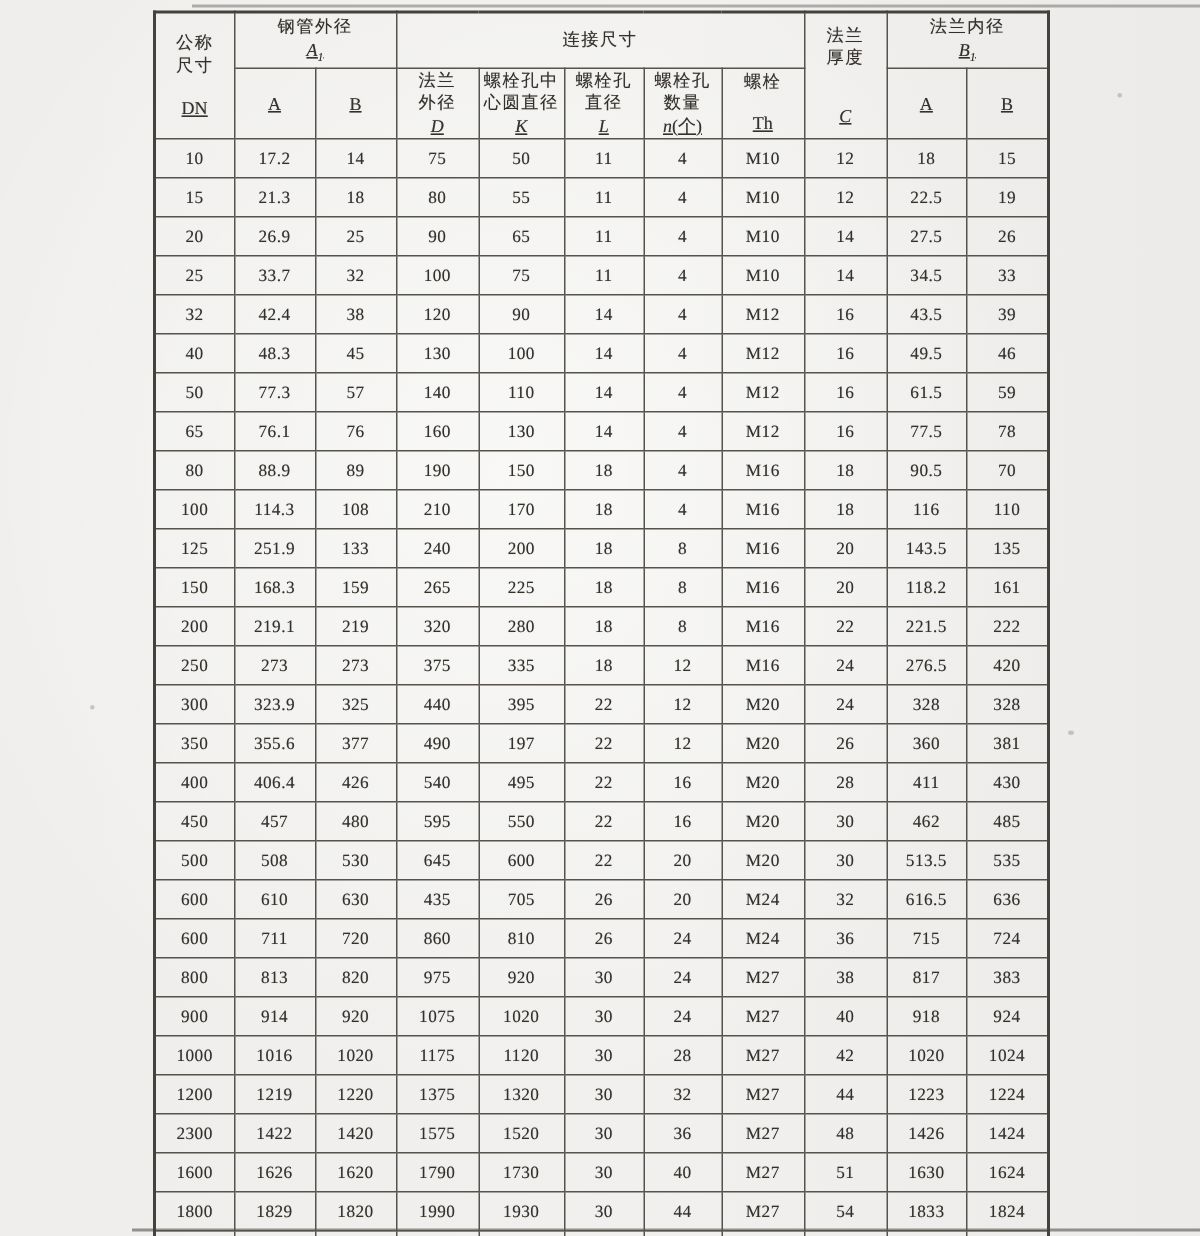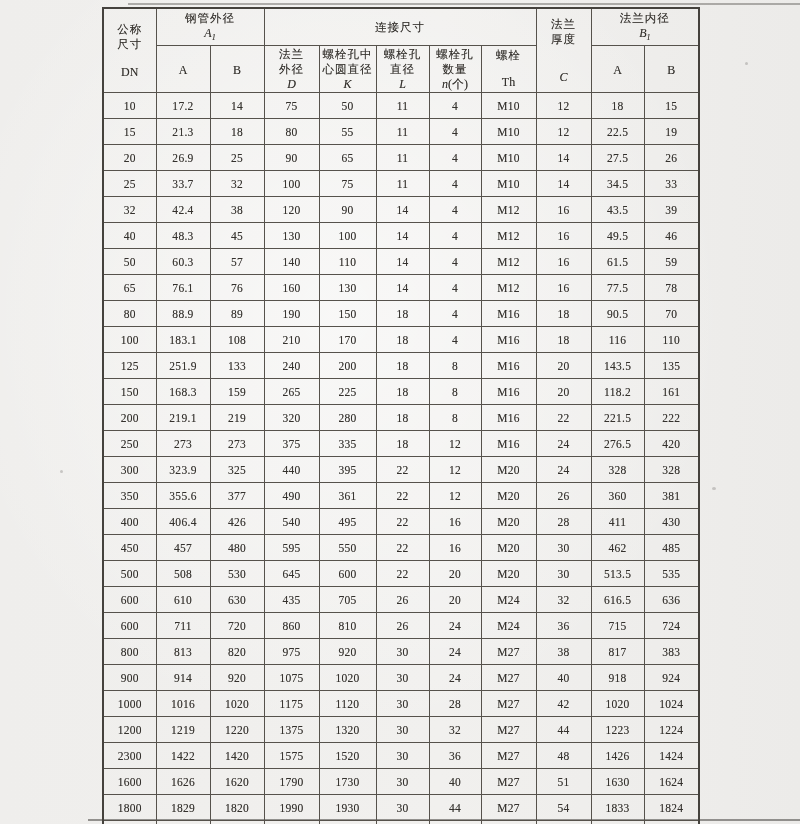--- a/index.html
+++ b/index.html
@@ -38,21 +38,21 @@
     color:#34312d;
     text-align:center;vertical-align:middle;
     font-weight:normal;
     text-shadow:0 0 0.5px rgba(50,48,44,0.45);
   }
   .spec thead tr.h1 th{height:36px;}
   .spec thead tr.h2 th{height:46px;}
   .spec td{height:25px;font-size:11.5px;letter-spacing:0.3px;}
   .hcell{display:flex;flex-direction:column;justify-content:space-evenly;align-items:center;height:100%;}
   .zh{font-size:11.5px;line-height:1.3;letter-spacing:1px;white-space:pre-line;}
-  .sym{font-size:12px;line-height:1.1;}
+  .sym{font-size:12px;line-height:1.1;text-decoration:underline;}
   .it{font-style:italic;}
   sub.ssub{font-size:8px;font-style:italic;vertical-align:sub;}
   .gap{height:8px;}
 </style>
 </head>
 <body>
 
 <div class="page">
   <div class="scanline-top"></div>
   <div class="scanline-bottom"></div>
@@ -223,21 +223,21 @@
           <td>100</td>
           <td>14</td>
           <td>4</td>
           <td>M12</td>
           <td>16</td>
           <td>49.5</td>
           <td>46</td>
         </tr>
         <tr>
           <td>50</td>
-          <td>60.3</td>
+          <td>77.3</td>
           <td>57</td>
           <td>140</td>
           <td>110</td>
           <td>14</td>
           <td>4</td>
           <td>M12</td>
           <td>16</td>
           <td>61.5</td>
           <td>59</td>
         </tr>
@@ -262,21 +262,21 @@
           <td>150</td>
           <td>18</td>
           <td>4</td>
           <td>M16</td>
           <td>18</td>
           <td>90.5</td>
           <td>70</td>
         </tr>
         <tr>
           <td>100</td>
-          <td>183.1</td>
+          <td>114.3</td>
           <td>108</td>
           <td>210</td>
           <td>170</td>
           <td>18</td>
           <td>4</td>
           <td>M16</td>
           <td>18</td>
           <td>116</td>
           <td>110</td>
         </tr>
@@ -343,21 +343,21 @@
           <td>M20</td>
           <td>24</td>
           <td>328</td>
           <td>328</td>
         </tr>
         <tr>
           <td>350</td>
           <td>355.6</td>
           <td>377</td>
           <td>490</td>
-          <td>361</td>
+          <td>197</td>
           <td>22</td>
           <td>12</td>
           <td>M20</td>
           <td>26</td>
           <td>360</td>
           <td>381</td>
         </tr>
         <tr>
           <td>400</td>
           <td>406.4</td>

